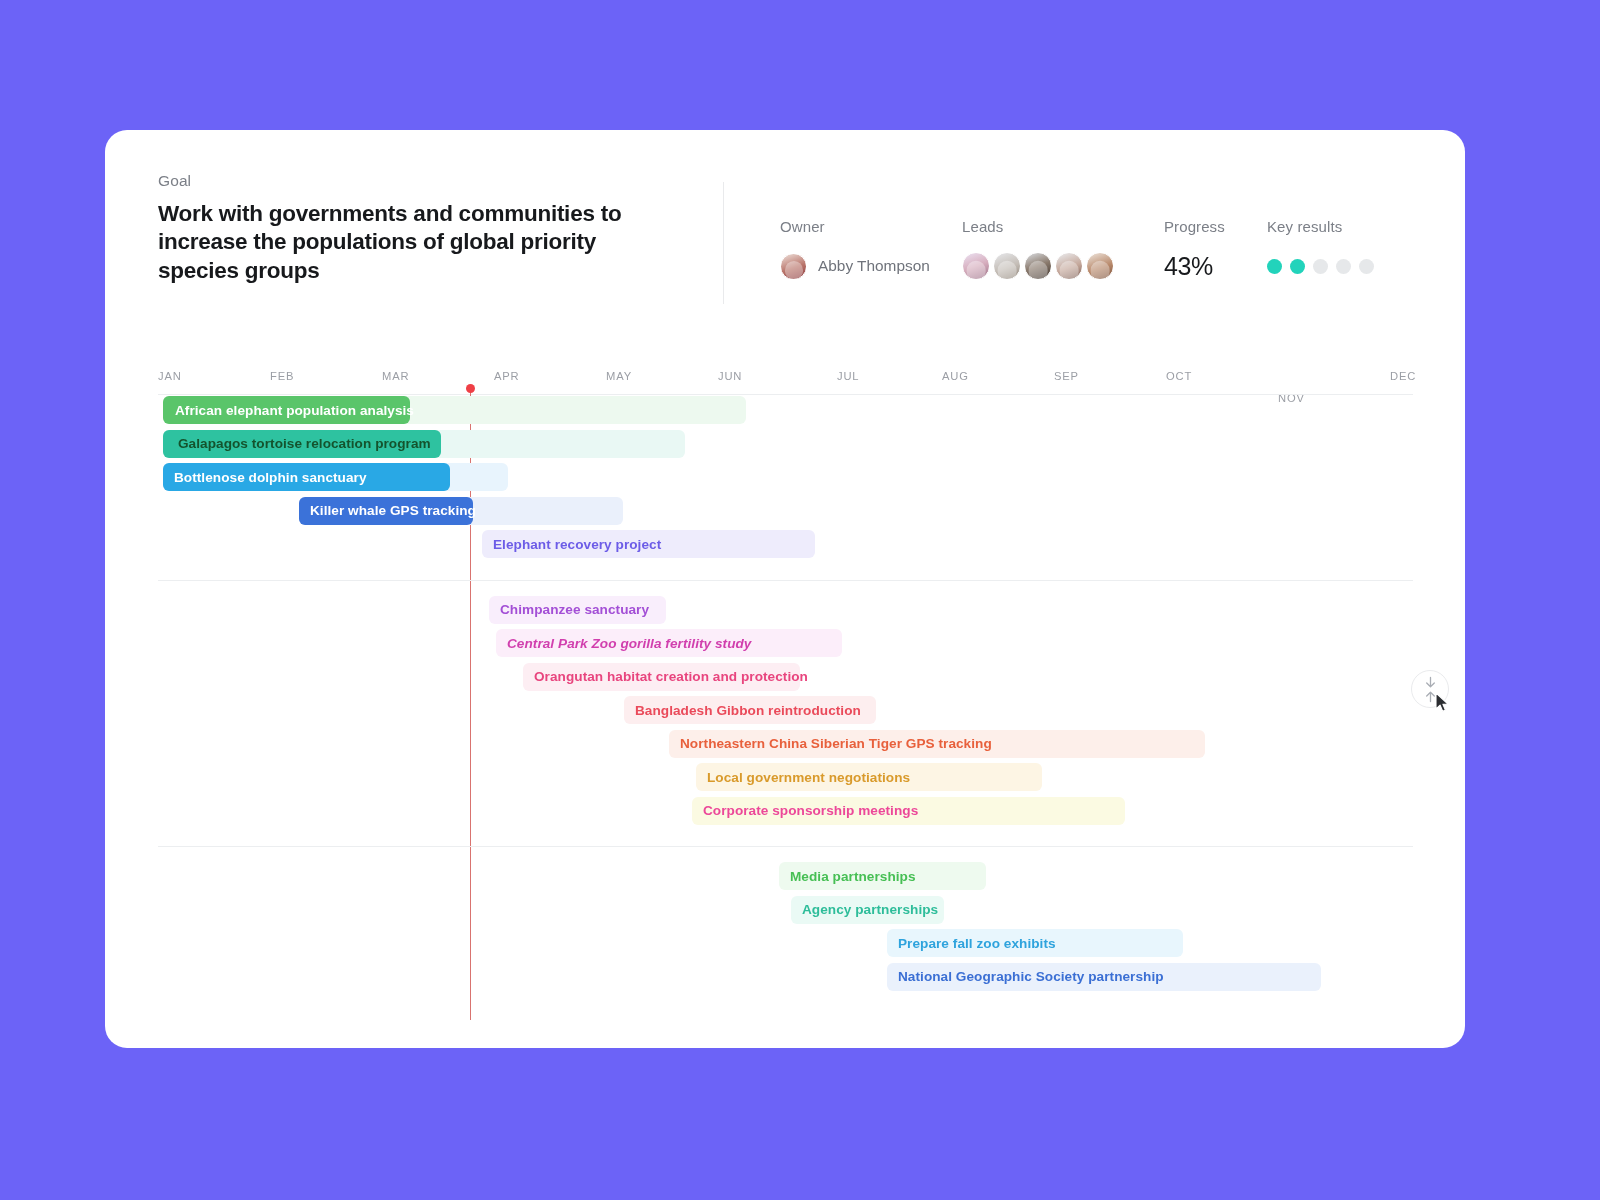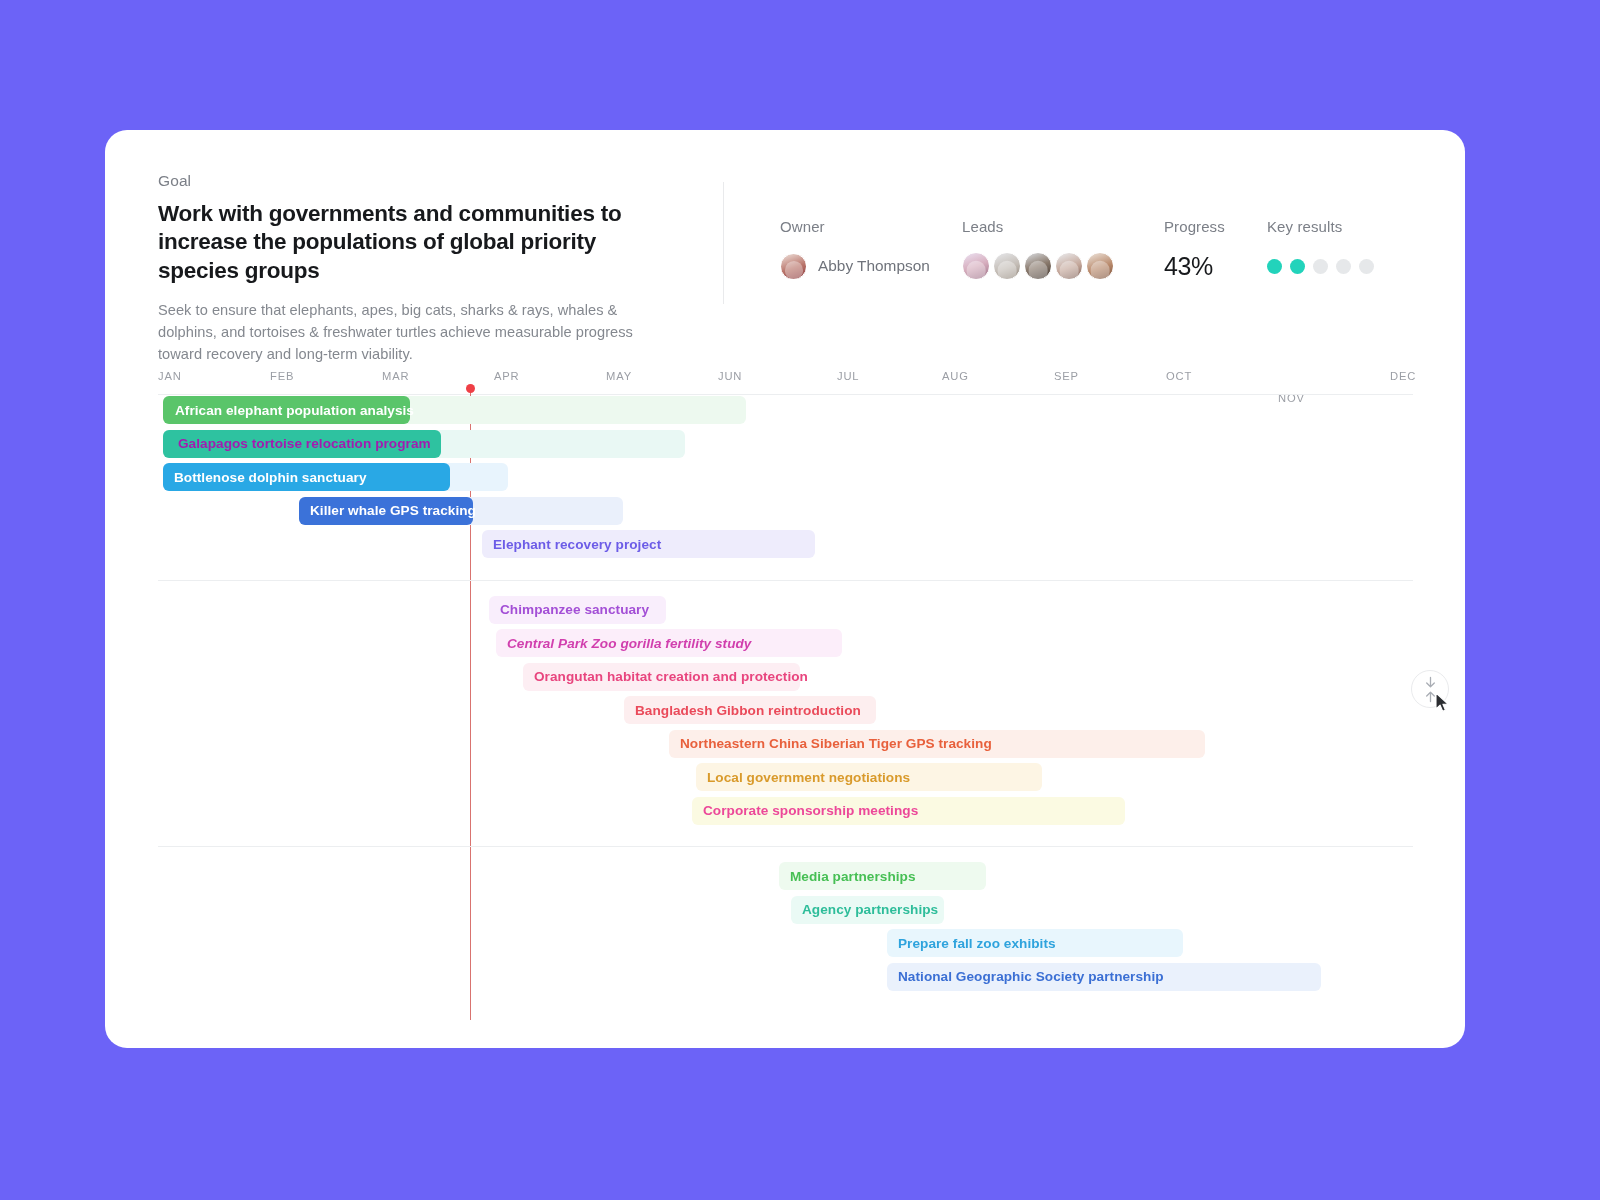--- a/index.html
+++ b/index.html
@@ -241,21 +241,20 @@
   }
 </style>
 </head>
 <body>
 
 <div id="app-card">
 
   <div id="goal-header">
     <div class="eyebrow">Goal</div>
     <div id="goal-title">Work with governments and communities to increase the populations of global priority species groups</div>
-    <div id="goal-description">Seek to ensure that elephants, apes, big cats, sharks &amp; rays, whales &amp; dolphins, and tortoises &amp; freshwater turtles achieve measurable progress toward recovery and long-term viability.</div>
   </div>
 
   <div id="header-divider"></div>
 
   <div id="meta-row">
 
     <div class="meta-col col-owner">
       <div class="meta-label">Owner</div>
       <div class="meta-body">
         <div class="avatar av-1"></div>
@@ -321,21 +320,21 @@
 
     <div id="rows">
         <div class="gbar" style="left: 5px; top: 0px; width: 583px;">
           <div class="track" style="width: 100%; background: rgb(237, 249, 239);"></div>
           <div class="fill" style="width: 247px; background: rgb(90, 197, 106);"></div>
           <div class="bar-label" style="color: rgb(255, 255, 255); padding-left: 12px;">African elephant population analysis</div>
         </div>
         <div class="gbar" style="left: 5px; top: 33.5px; width: 522px;">
           <div class="track" style="width: 100%; background: rgb(233, 248, 244);"></div>
           <div class="fill" style="width: 278px; background: rgb(46, 194, 160);"></div>
-          <div class="bar-label" style="color: #a21caf; padding-left: 15px;">Galapagos tortoise relocation program</div>
+          <div class="bar-label" style="color: #14532d; padding-left: 15px;">Galapagos tortoise relocation program</div>
         </div>
         <div class="gbar" style="left: 5px; top: 67px; width: 345px;">
           <div class="track" style="width: 100%; background: rgb(232, 244, 253);"></div>
           <div class="fill" style="width: 287px; background: rgb(41, 168, 229);"></div>
           <div class="bar-label" style="color: rgb(255, 255, 255);">Bottlenose dolphin sanctuary</div>
         </div>
         <div class="gbar" style="left: 141px; top: 100.5px; width: 324px;">
           <div class="track" style="width: 100%; background: rgb(234, 240, 251);"></div>
           <div class="fill" style="width: 174px; background: rgb(59, 114, 217);"></div>
           <div class="bar-label" style="color: rgb(255, 255, 255);">Killer whale GPS tracking</div>

